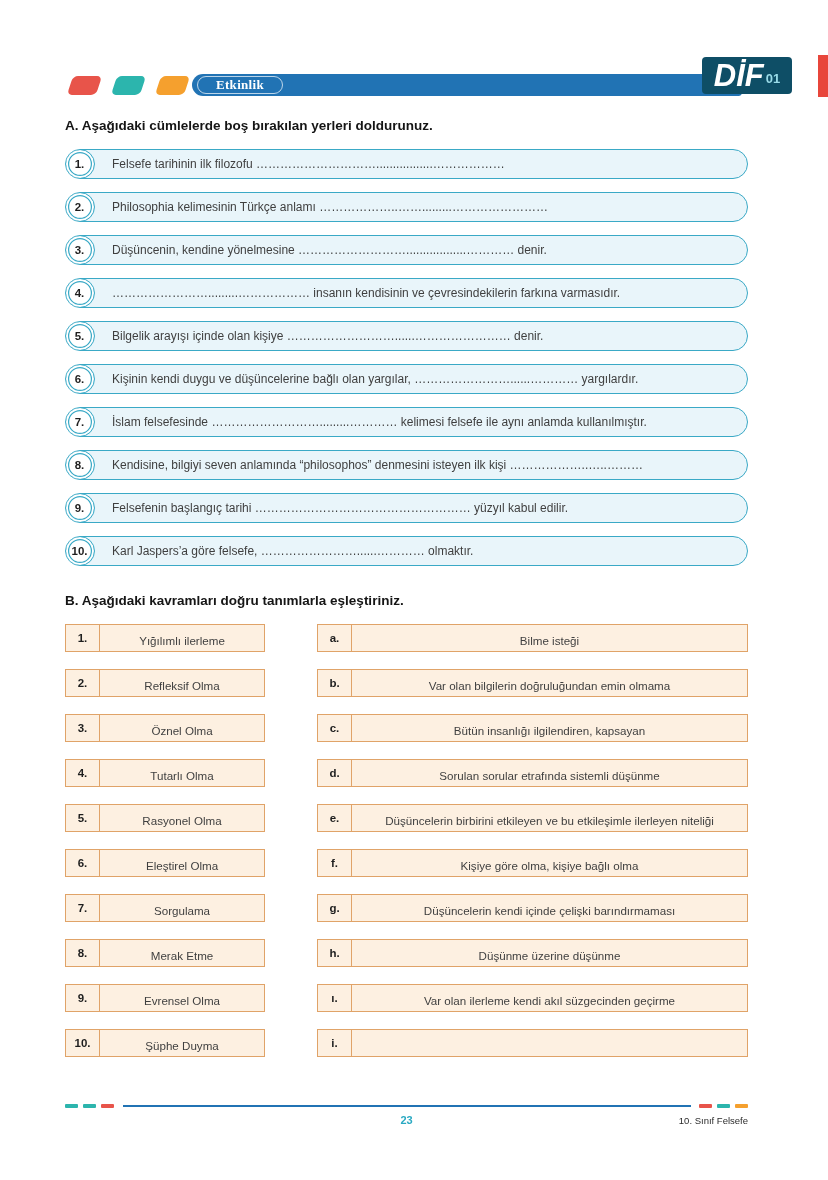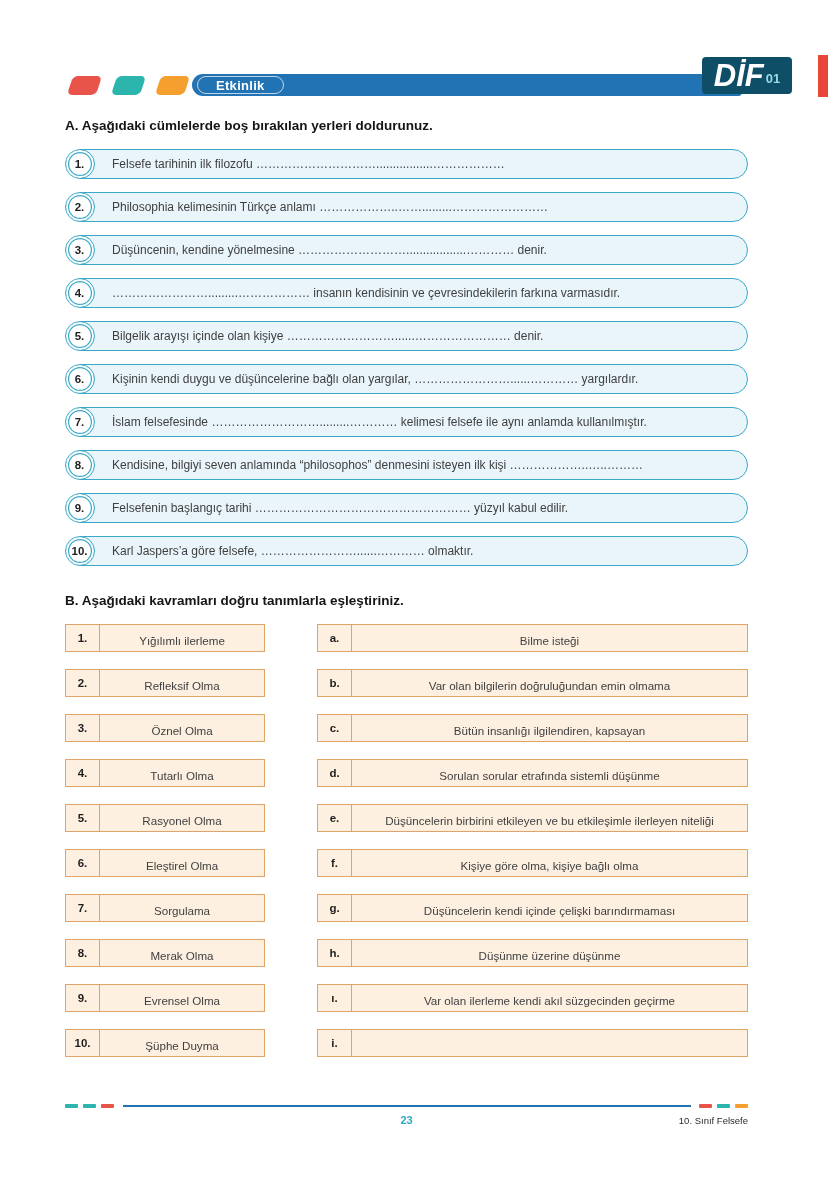--- a/index.html
+++ b/index.html
@@ -16,21 +16,21 @@
   .shape.orange { left:158px; background:#f5a02e; }
 
   .banner {
     position:absolute; top:74px; left:192px; width:550px; height:22px;
     background:#2173b4; border-radius:12px 4px 4px 12px;
     display:flex; align-items:center;
   }
   .banner-pill {
     margin-left:5px; height:16px; padding:0 18px;
     border:1px solid rgba(255,255,255,.7); border-radius:9px;
-    display:flex; align-items:center;
+    display:flex; align-items:center;font-family:Liberation Serif, serif;
   }
   .banner-label { color:#fff; font-weight:bold; font-size:13px; letter-spacing:.3px; }
 
   .logo {
     position:absolute; top:57px; left:702px; width:90px; height:37px;
     background:#0e4e66; border-radius:4px;
     display:flex; align-items:center; justify-content:center;
   }
   .logo-text { color:#ffffff; font-weight:bold; font-style:italic; font-size:31px; line-height:1; }
   .logo-num  { color:#9adbe8; font-weight:bold; font-size:13px; margin-left:2px; margin-top:6px; }
@@ -188,21 +188,21 @@
         <div class="b-box">
           <span class="b-key">6.</span>
           <span class="b-label">Eleştirel Olma</span>
         </div>
         <div class="b-box">
           <span class="b-key">7.</span>
           <span class="b-label">Sorgulama</span>
         </div>
         <div class="b-box">
           <span class="b-key">8.</span>
-          <span class="b-label">Merak Olma</span>
+          <span class="b-label">Merak Etme</span>
         </div>
         <div class="b-box">
           <span class="b-key">9.</span>
           <span class="b-label">Evrensel Olma</span>
         </div>
         <div class="b-box">
           <span class="b-key">10.</span>
           <span class="b-label">Şüphe Duyma</span>
         </div>
       </div>

